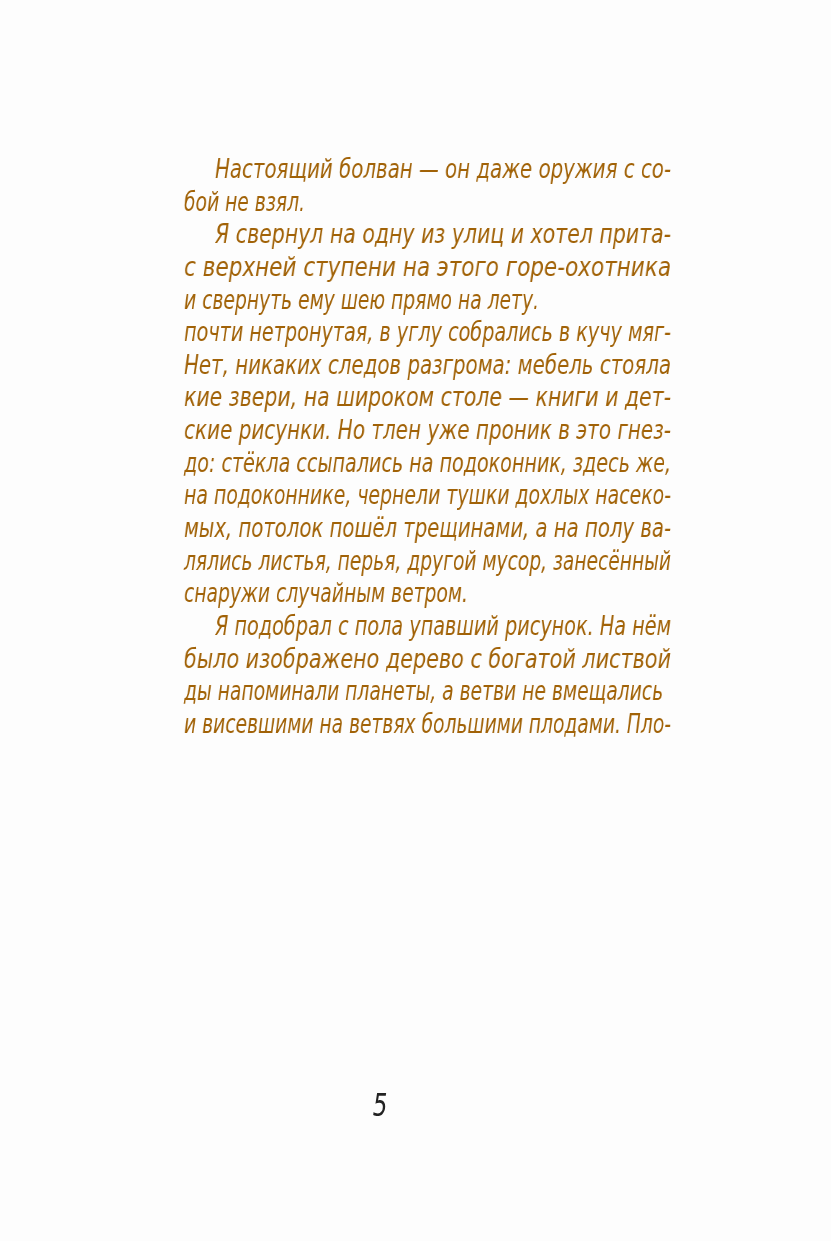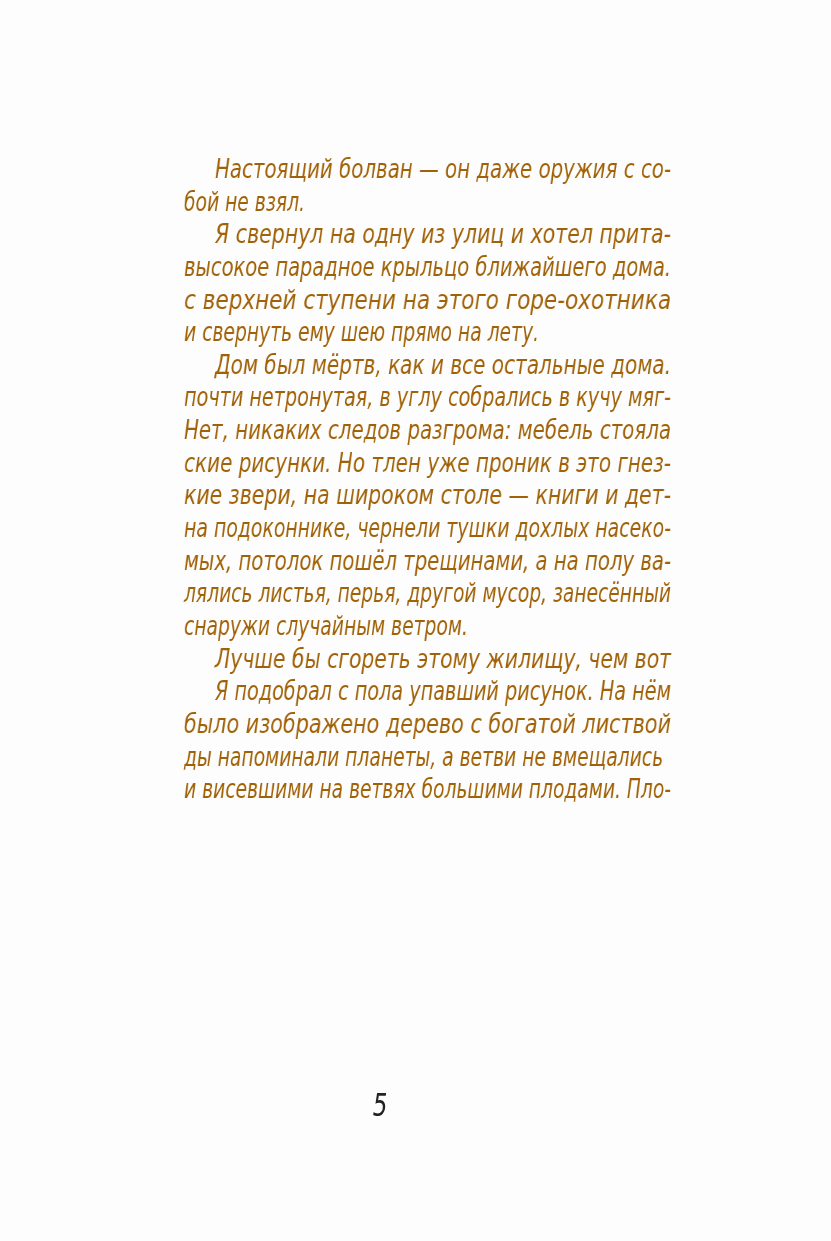--- a/index.html
+++ b/index.html
@@ -66,37 +66,35 @@
 <body>
 
 <div class="book-page">
   <div class="page-text" id="page-text">
       <div class="paragraph">
         <div class="text-line indent"><span style="transform: scaleX(0.760892);">Настоящий болван — он даже оружия с со-</span></div>
         <div class="text-line"><span style="transform: scaleX(0.72);">бой не взял.</span></div>
       </div>
       <div class="paragraph">
         <div class="text-line indent"><span style="transform: scaleX(0.788054);">Я свернул на одну из улиц и хотел прита-</span></div>
-        <div class="text-line"><span style="transform: scaleX(0.749105);">высокое парадное крыльцо ближайшего дома.</span></div>
         <div class="text-line"><span style="transform: scaleX(0.828804);">с верхней ступени на этого горе-охотника</span></div>
         <div class="text-line"><span style="transform: scaleX(0.72);">и свернуть ему шею прямо на лету.</span></div>
       </div>
       <div class="paragraph">
-        <div class="text-line indent"><span style="transform: scaleX(0.77025);">Дом был мёртв, как и все остальные дома.</span></div>
         <div class="text-line"><span style="transform: scaleX(0.738176);">почти нетронутая, в углу собрались в кучу мяг-</span></div>
         <div class="text-line"><span style="transform: scaleX(0.761309);">Нет, никаких следов разгрома: мебель стояла</span></div>
+        <div class="text-line"><span style="transform: scaleX(0.787628);">кие звери, на широком столе — книги и дет-</span></div>
         <div class="text-line"><span style="transform: scaleX(0.767533);">ские рисунки. Но тлен уже проник в это гнез-</span></div>
-        <div class="text-line"><span style="transform: scaleX(0.787628);">кие звери, на широком столе — книги и дет-</span></div>
+        <div class="text-line"><span style="transform: scaleX(0.735198);">до: стёкла ссыпались на подоконник, здесь же,</span></div>
         <div class="text-line"><span style="transform: scaleX(0.725951);">на подоконнике, чернели тушки дохлых насеко-</span></div>
         <div class="text-line"><span style="transform: scaleX(0.755844);">мых, потолок пошёл трещинами, а на полу ва-</span></div>
         <div class="text-line"><span style="transform: scaleX(0.717859);">лялись листья, перья, другой мусор, занесённый</span></div>
         <div class="text-line"><span style="transform: scaleX(0.72);">снаружи случайным ветром.</span></div>
       </div>
       <div class="paragraph">
-        <div class="text-line indent"><span style="transform: scaleX(0.782539);">Лучше бы сгореть этому жилищу, чем вот</span></div>
       </div>
       <div class="paragraph">
         <div class="text-line indent"><span style="transform: scaleX(0.739266);">Я подобрал с пола упавший рисунок. На нём</span></div>
         <div class="text-line"><span style="transform: scaleX(0.797829);">было изображено дерево с богатой листвой</span></div>
         <div class="text-line"><span style="transform: scaleX(0.72);">ды напоминали планеты, а ветви не вмещались</span></div>
         <div class="text-line"><span style="transform: scaleX(0.718256);">и висевшими на ветвях большими плодами. Пло-</span></div>
       </div>
     </div>
   <div class="page-number">
     <span>5</span>

